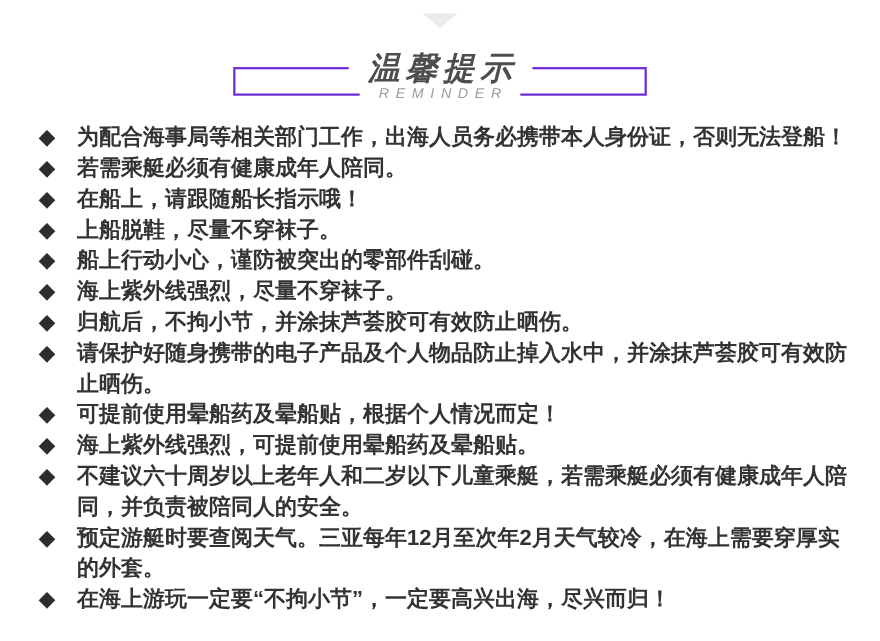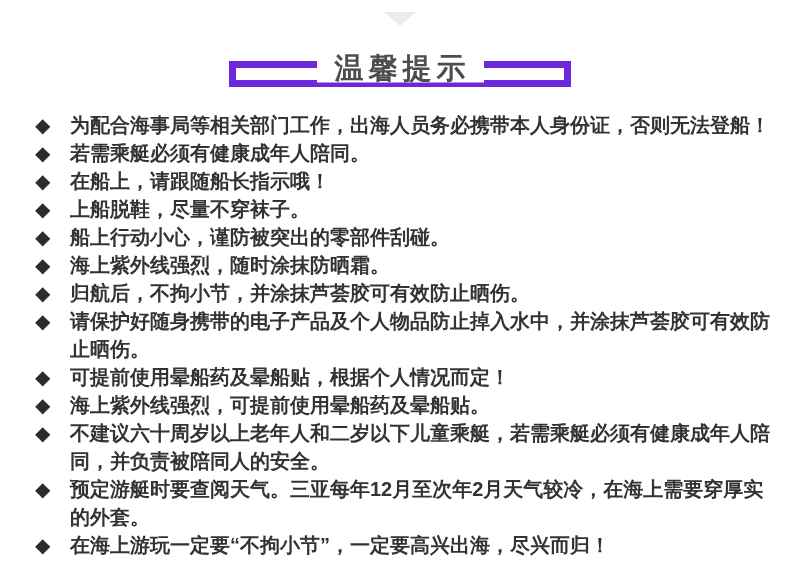--- a/index.html
+++ b/index.html
@@ -17,24 +17,25 @@
     height: 0;
     margin: 12px auto 0;
     border-left: 16px solid transparent;
     border-right: 16px solid transparent;
     border-top: 14px solid #ebebeb;
   }
 
   
   .header-box {
     position: relative;
-    width: 342px;
+    width: 376px;
     height: 26px;
     margin: 35px auto 0;
-    border: 7px solid #6d28d9;
+    border: 2px solid #6d28d9;
+    font-style: italic;
   }
   .title-row, .sub-row {
     position: absolute;
     left: 0;
     right: 0;
     text-align: center;
     line-height: 1;
     white-space: nowrap;
   }
   .title-row { top: 0; transform: translateY(-50%); }
@@ -84,20 +85,23 @@
 <body>
 
 <div class="page">
 
   <div class="tri"></div>
 
   <div class="header-box">
     <div class="title-row">
       <span class="title">温馨提示</span>
     </div>
+    <div class="sub-row">
+      <span class="subtitle">REMINDER</span>
+    </div>
   </div>
 
   <ul class="list">
     <li>
       <span class="bullet">◆</span>
       <span class="txt">为配合海事局等相关部门工作，出海人员务必携带本人身份证，否则无法登船！</span>
     </li>
     <li>
       <span class="bullet">◆</span>
       <span class="txt">若需乘艇必须有健康成年人陪同。</span>
@@ -109,21 +113,21 @@
     <li>
       <span class="bullet">◆</span>
       <span class="txt">上船脱鞋，尽量不穿袜子。</span>
     </li>
     <li>
       <span class="bullet">◆</span>
       <span class="txt">船上行动小心，谨防被突出的零部件刮碰。</span>
     </li>
     <li>
       <span class="bullet">◆</span>
-      <span class="txt">海上紫外线强烈，随时涂抹防晒霜。</span>
+      <span class="txt">海上紫外线强烈，尽量不穿袜子。</span>
     </li>
     <li>
       <span class="bullet">◆</span>
       <span class="txt">归航后，不拘小节，并涂抹芦荟胶可有效防止晒伤。</span>
     </li>
     <li>
       <span class="bullet">◆</span>
       <span class="txt">请保护好随身携带的电子产品及个人物品防止掉入水中，并涂抹芦荟胶可有效防止晒伤。</span>
     </li>
     <li>

